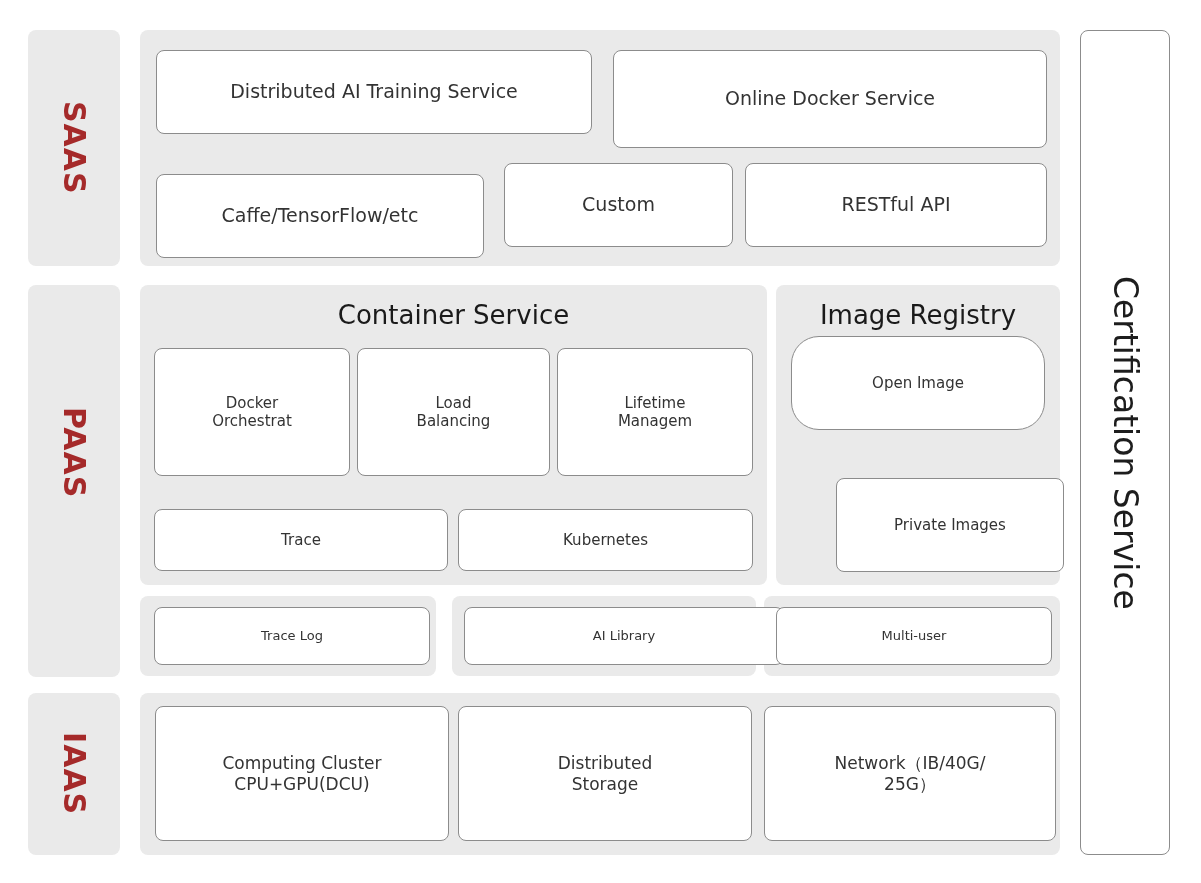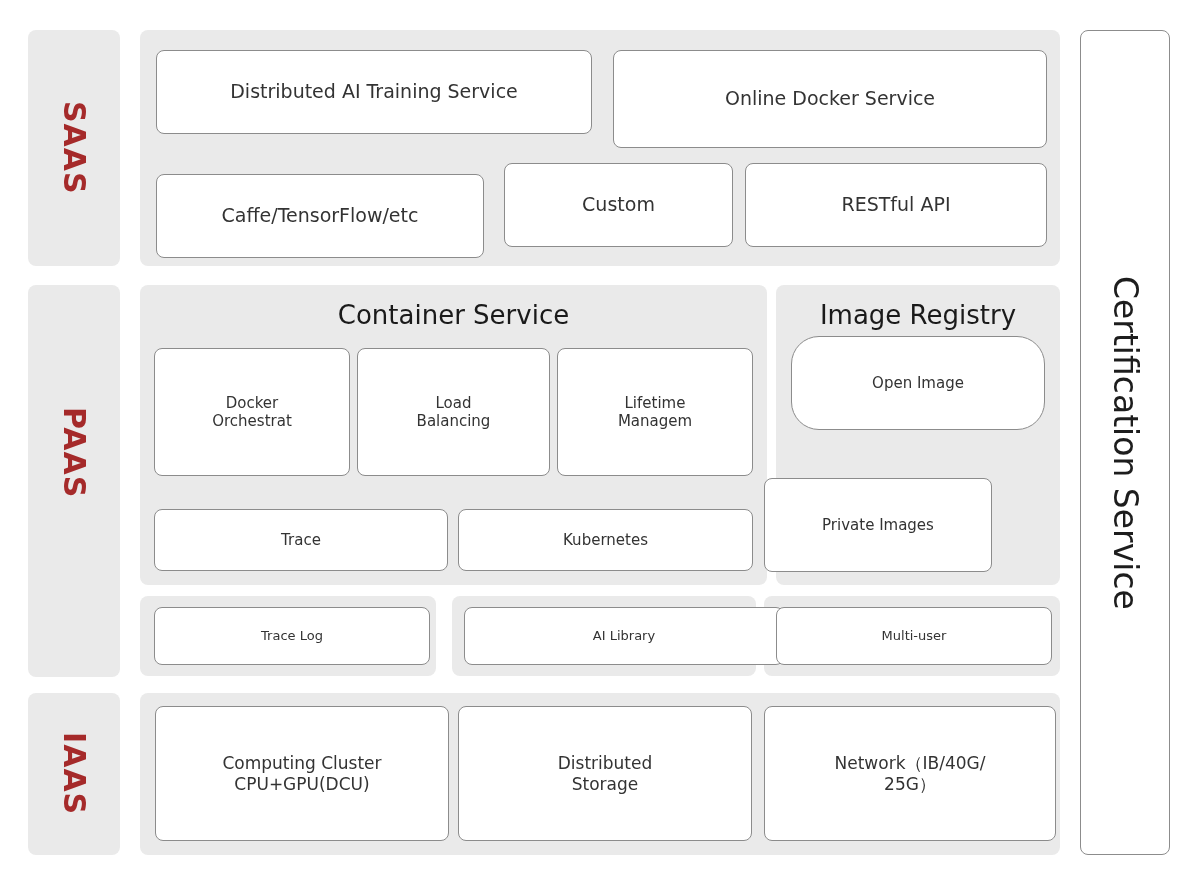--- a/index.html
+++ b/index.html
@@ -96,21 +96,21 @@
   #title-registry  { left: 776px; top: 300px; width: 284px; }
 
   .paas-box { font-size: 15px; }
   #box-docker-orch  { left: 154px; top: 348px; width: 196px; height: 128px; }
   #box-load-bal     { left: 357px; top: 348px; width: 193px; height: 128px; }
   #box-lifetime     { left: 557px; top: 348px; width: 196px; height: 128px; text-align: center; }
   #box-slurm        { left: 154px; top: 509px; width: 294px; height: 62px; }
   #box-kubernetes   { left: 458px; top: 509px; width: 295px; height: 62px; }
 
   #box-open-image   { left: 791px; top: 336px; width: 254px; height: 94px; border-radius: 28px; }
-  #box-private-img  { left: 764px; top: 478px; width: 228px; height: 94px; }
+  #box-private-img  { left: 836px; top: 478px; width: 228px; height: 94px; }
 
   
   #util-panel-1 { left: 140px; top: 596px; width: 296px; height: 80px; }
   #util-panel-2 { left: 452px; top: 596px; width: 304px; height: 80px; }
   #util-panel-3 { left: 764px; top: 596px; width: 296px; height: 80px; }
 
   .util-box { font-size: 13px; }
   #box-trace-log  { left: 154px; top: 607px; width: 276px; height: 58px; }
   #box-ai-library { left: 464px; top: 607px; width: 320px; height: 58px; }
   #box-multi-user { left: 776px; top: 607px; width: 276px; height: 58px; }

